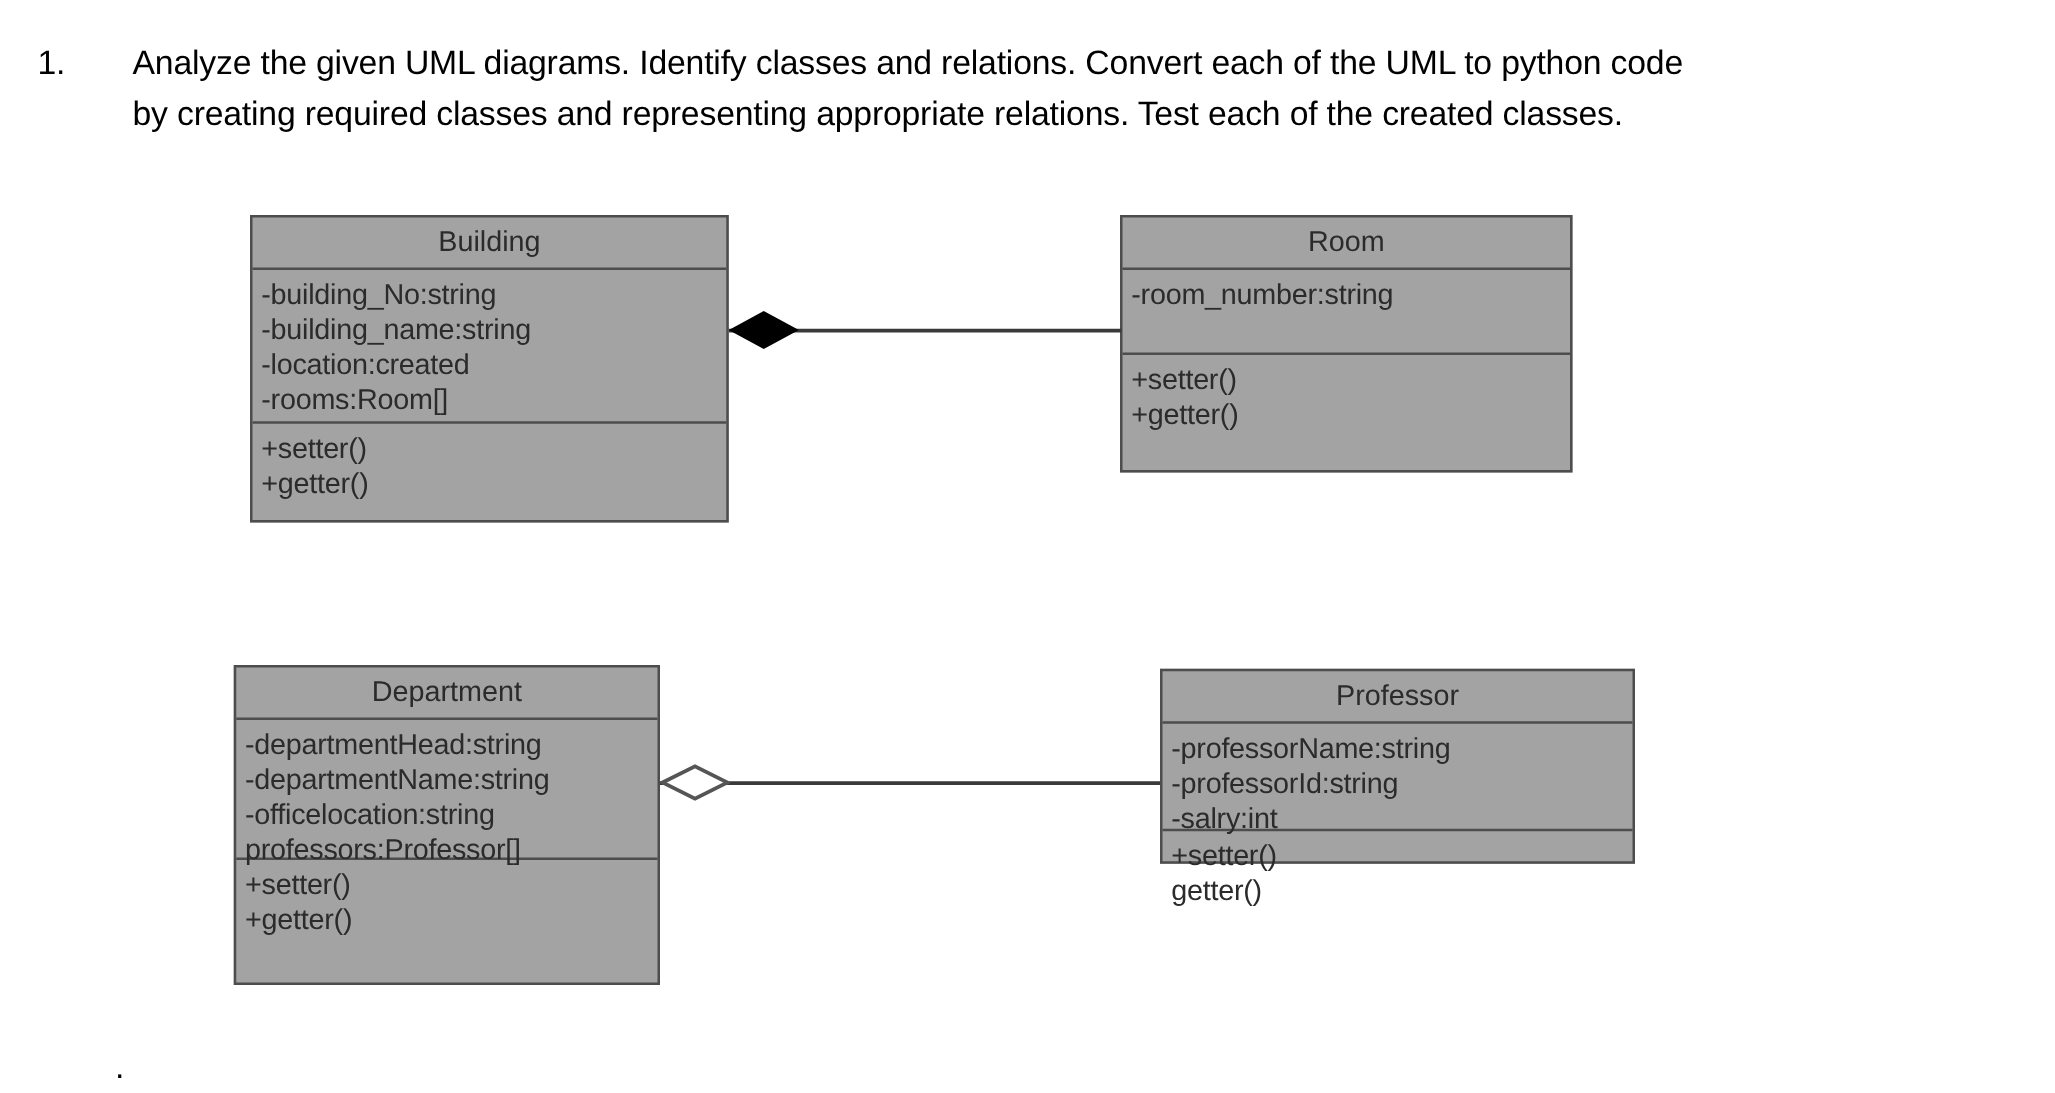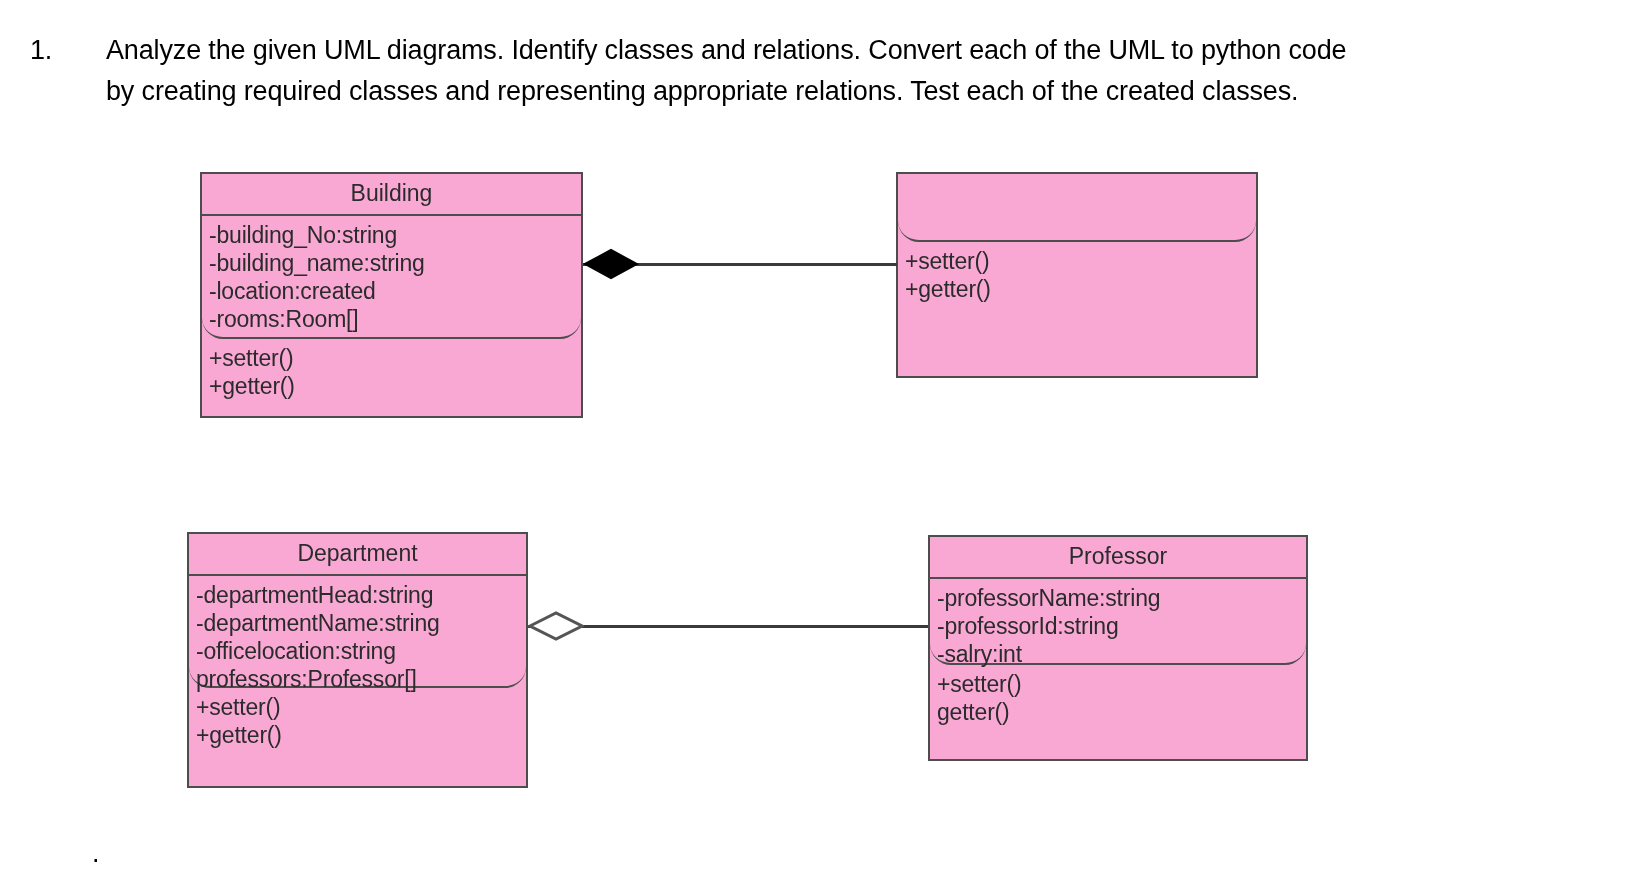--- a/index.html
+++ b/index.html
@@ -43,36 +43,35 @@
     letter-spacing: -0.15px;
     max-width: 1480px;
   }
   .q-line { display: block; white-space: nowrap; margin-left: 18px; }
 
   
   .uml-box {
     position: absolute;
     box-sizing: border-box;
     border: 2px solid #4d4d4d;
-    background: #f9a8d4;
+    background: #a3a3a3;
   }
   .uml-name {
     box-sizing: border-box;
     text-align: center;
     font-size: 23px;
     line-height: 1;
     padding: 8px 0 9px 0;
     border-bottom: 2px solid #4d4d4d;
     color: #2b2b2b;
     white-space: nowrap;
   }
   .uml-compartment {
     box-sizing: border-box;
     padding: 5px 7px 24px 7px;
-    border-radius: 21px;
   }
   .uml-attrs {
     border-bottom: 2px solid #4d4d4d;
   }
   .uml-row {
     font-size: 23px;
     line-height: 28px;
     color: #2b2b2b;
     white-space: nowrap;
     letter-spacing: -0.2px;
@@ -118,21 +117,23 @@
     <div class="uml-row">-location:created</div>
     <div class="uml-row">-rooms:Room[]</div>
   </div>
   <div class="uml-compartment">
     <div class="uml-row">+setter()</div>
     <div class="uml-row">+getter()</div>
   </div>
 </div>
 
 <div class="uml-box" style="left:896px; top:172px; width:362px; height:206px;">
+  <div class="uml-name">Room</div>
   <div class="uml-compartment uml-attrs" style="height:68px;">
+    <div class="uml-row">-room_number:string</div>
   </div>
   <div class="uml-compartment">
     <div class="uml-row">+setter()</div>
     <div class="uml-row">+getter()</div>
   </div>
 </div>
 
 <div class="connector-line" style="left:583px; top:263px; width:314px;"></div>
 <div class="diamond" style="left:583px; top:247px;">
   <svg width="56" height="34" viewBox="0 0 56 34" aria-hidden="true">
@@ -147,21 +148,21 @@
     <div class="uml-row">-departmentName:string</div>
     <div class="uml-row">-officelocation:string</div>
     <div class="uml-row">professors:Professor[]</div>
   </div>
   <div class="uml-compartment">
     <div class="uml-row">+setter()</div>
     <div class="uml-row">+getter()</div>
   </div>
 </div>
 
-<div class="uml-box" style="left:928px; top:535px; width:380px; height:226px;">
+<div class="uml-box" style="left:928px; top:535px; width:380px; height:156px;">
   <div class="uml-name">Professor</div>
   <div class="uml-compartment uml-attrs" style="height:86px;">
     <div class="uml-row">-professorName:string</div>
     <div class="uml-row">-professorId:string</div>
     <div class="uml-row">-salry:int</div>
   </div>
   <div class="uml-compartment">
     <div class="uml-row">+setter()</div>
     <div class="uml-row">getter()</div>
   </div>

